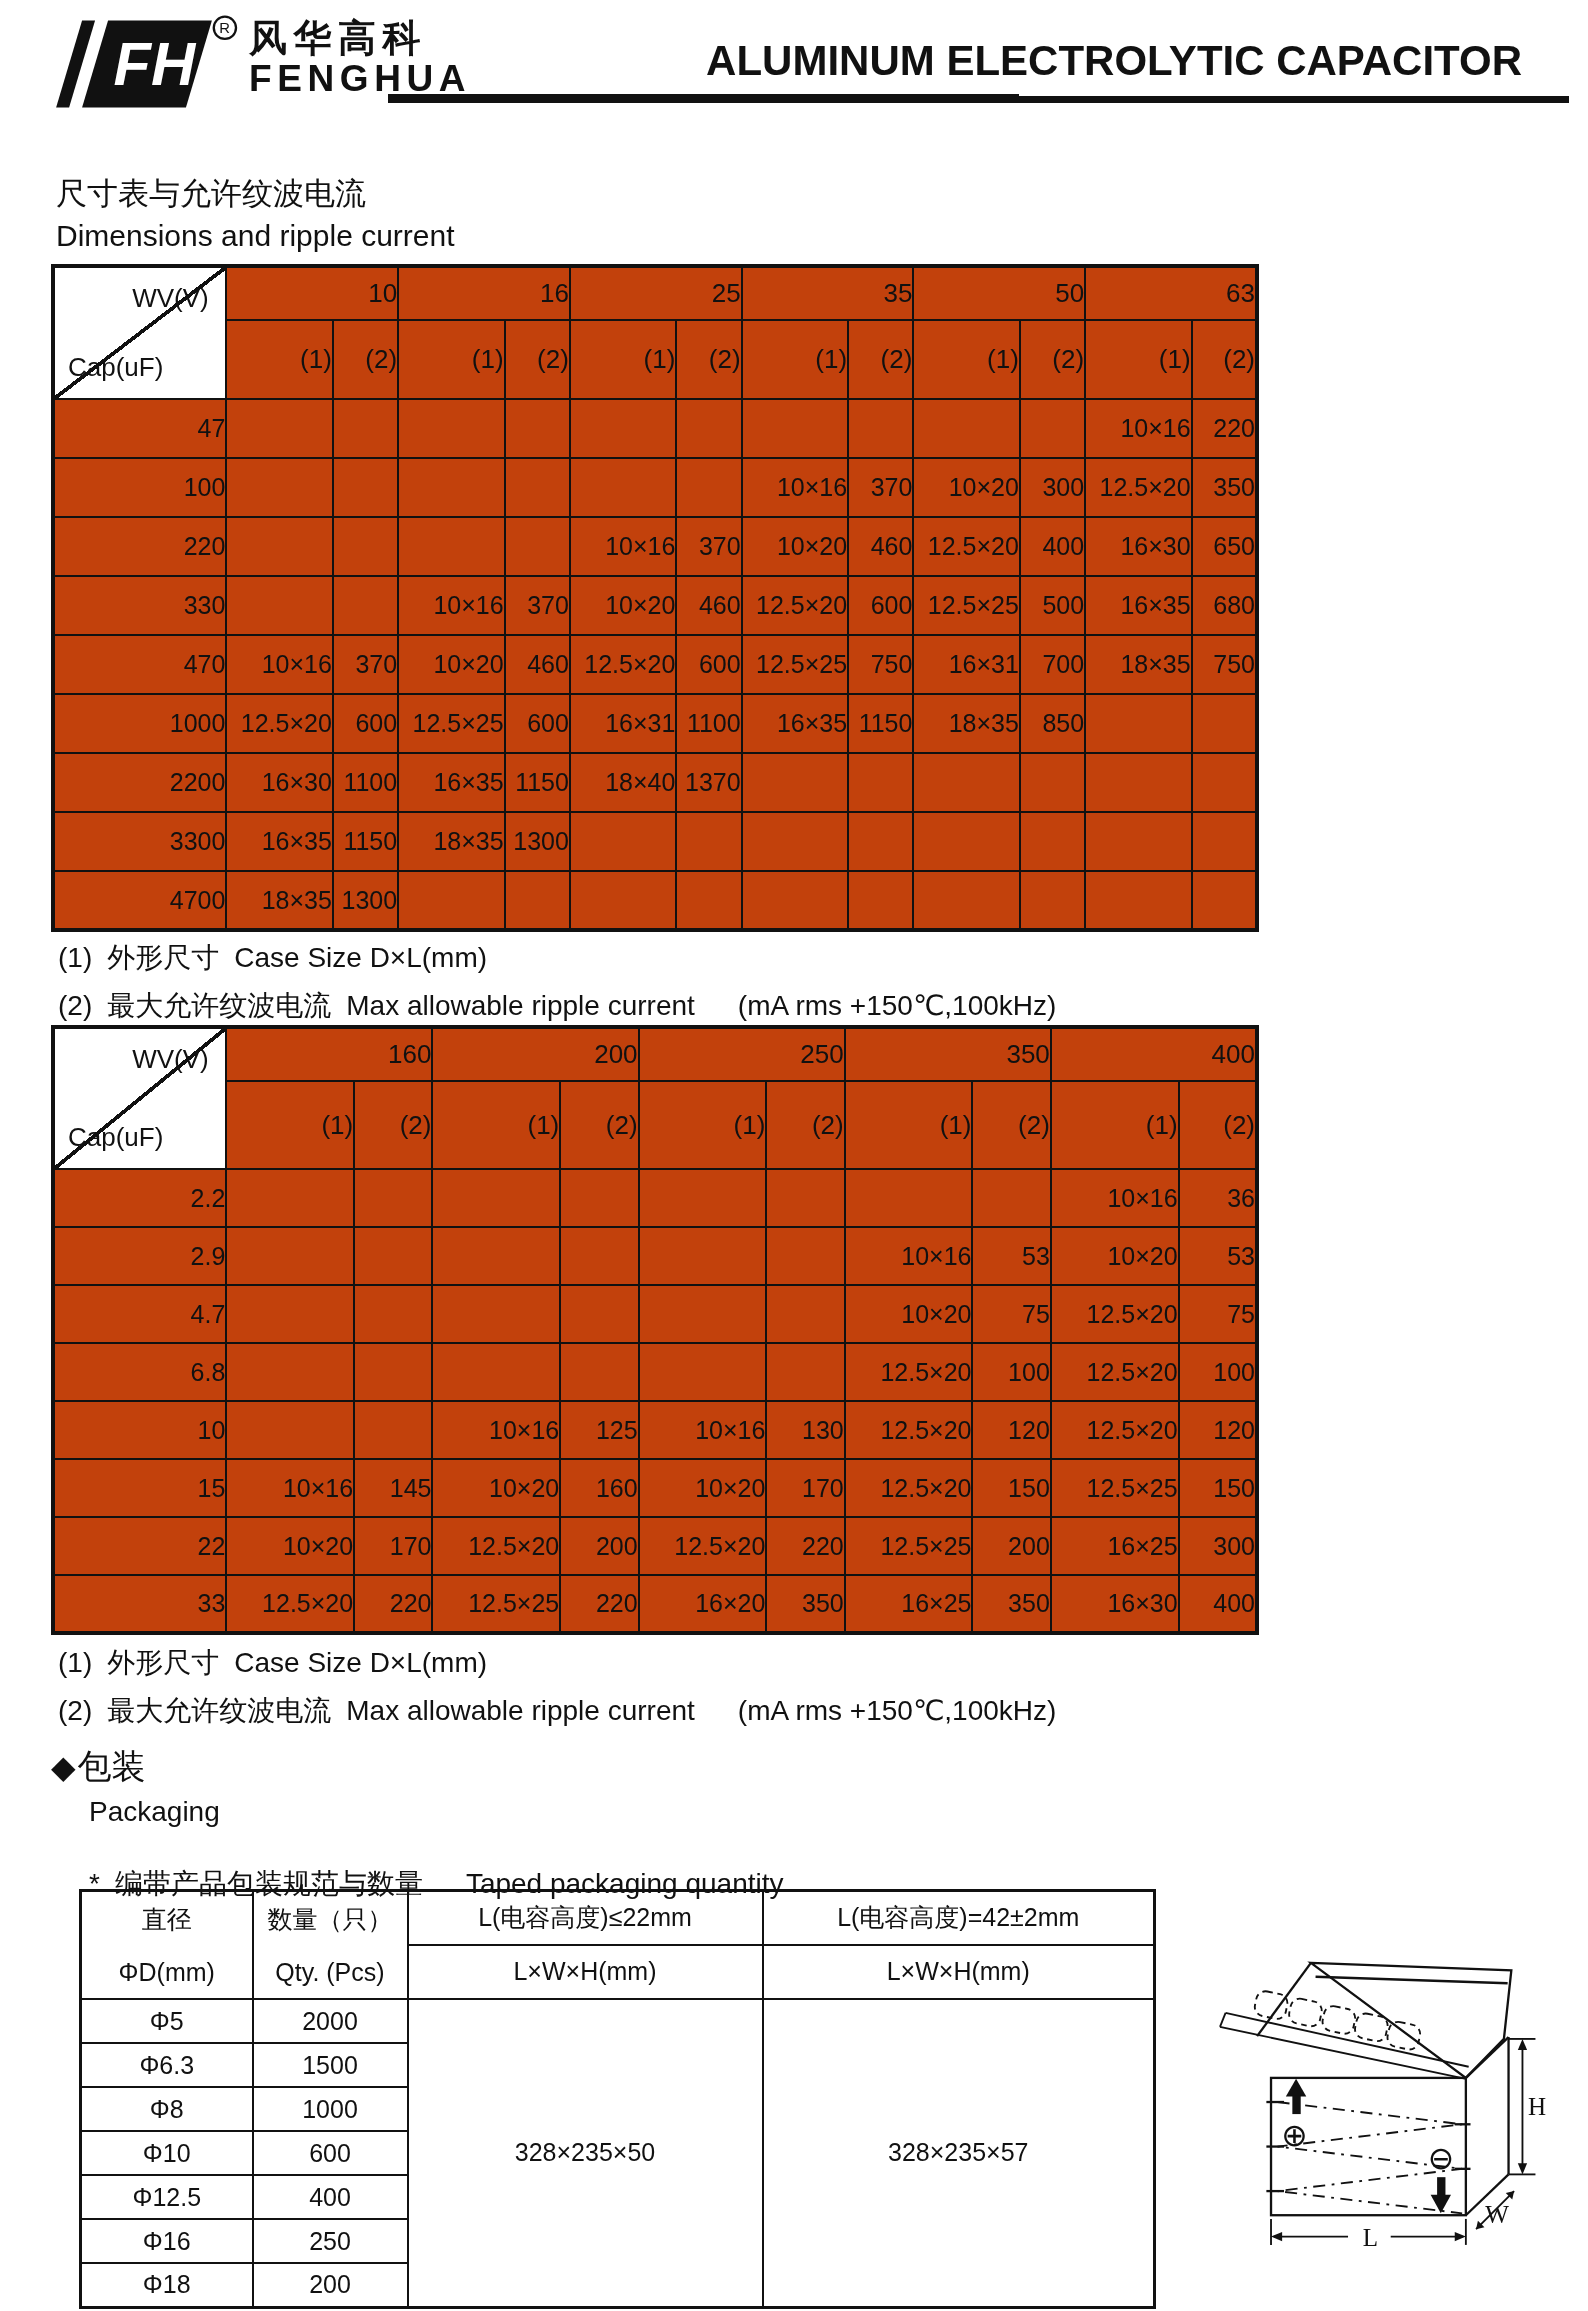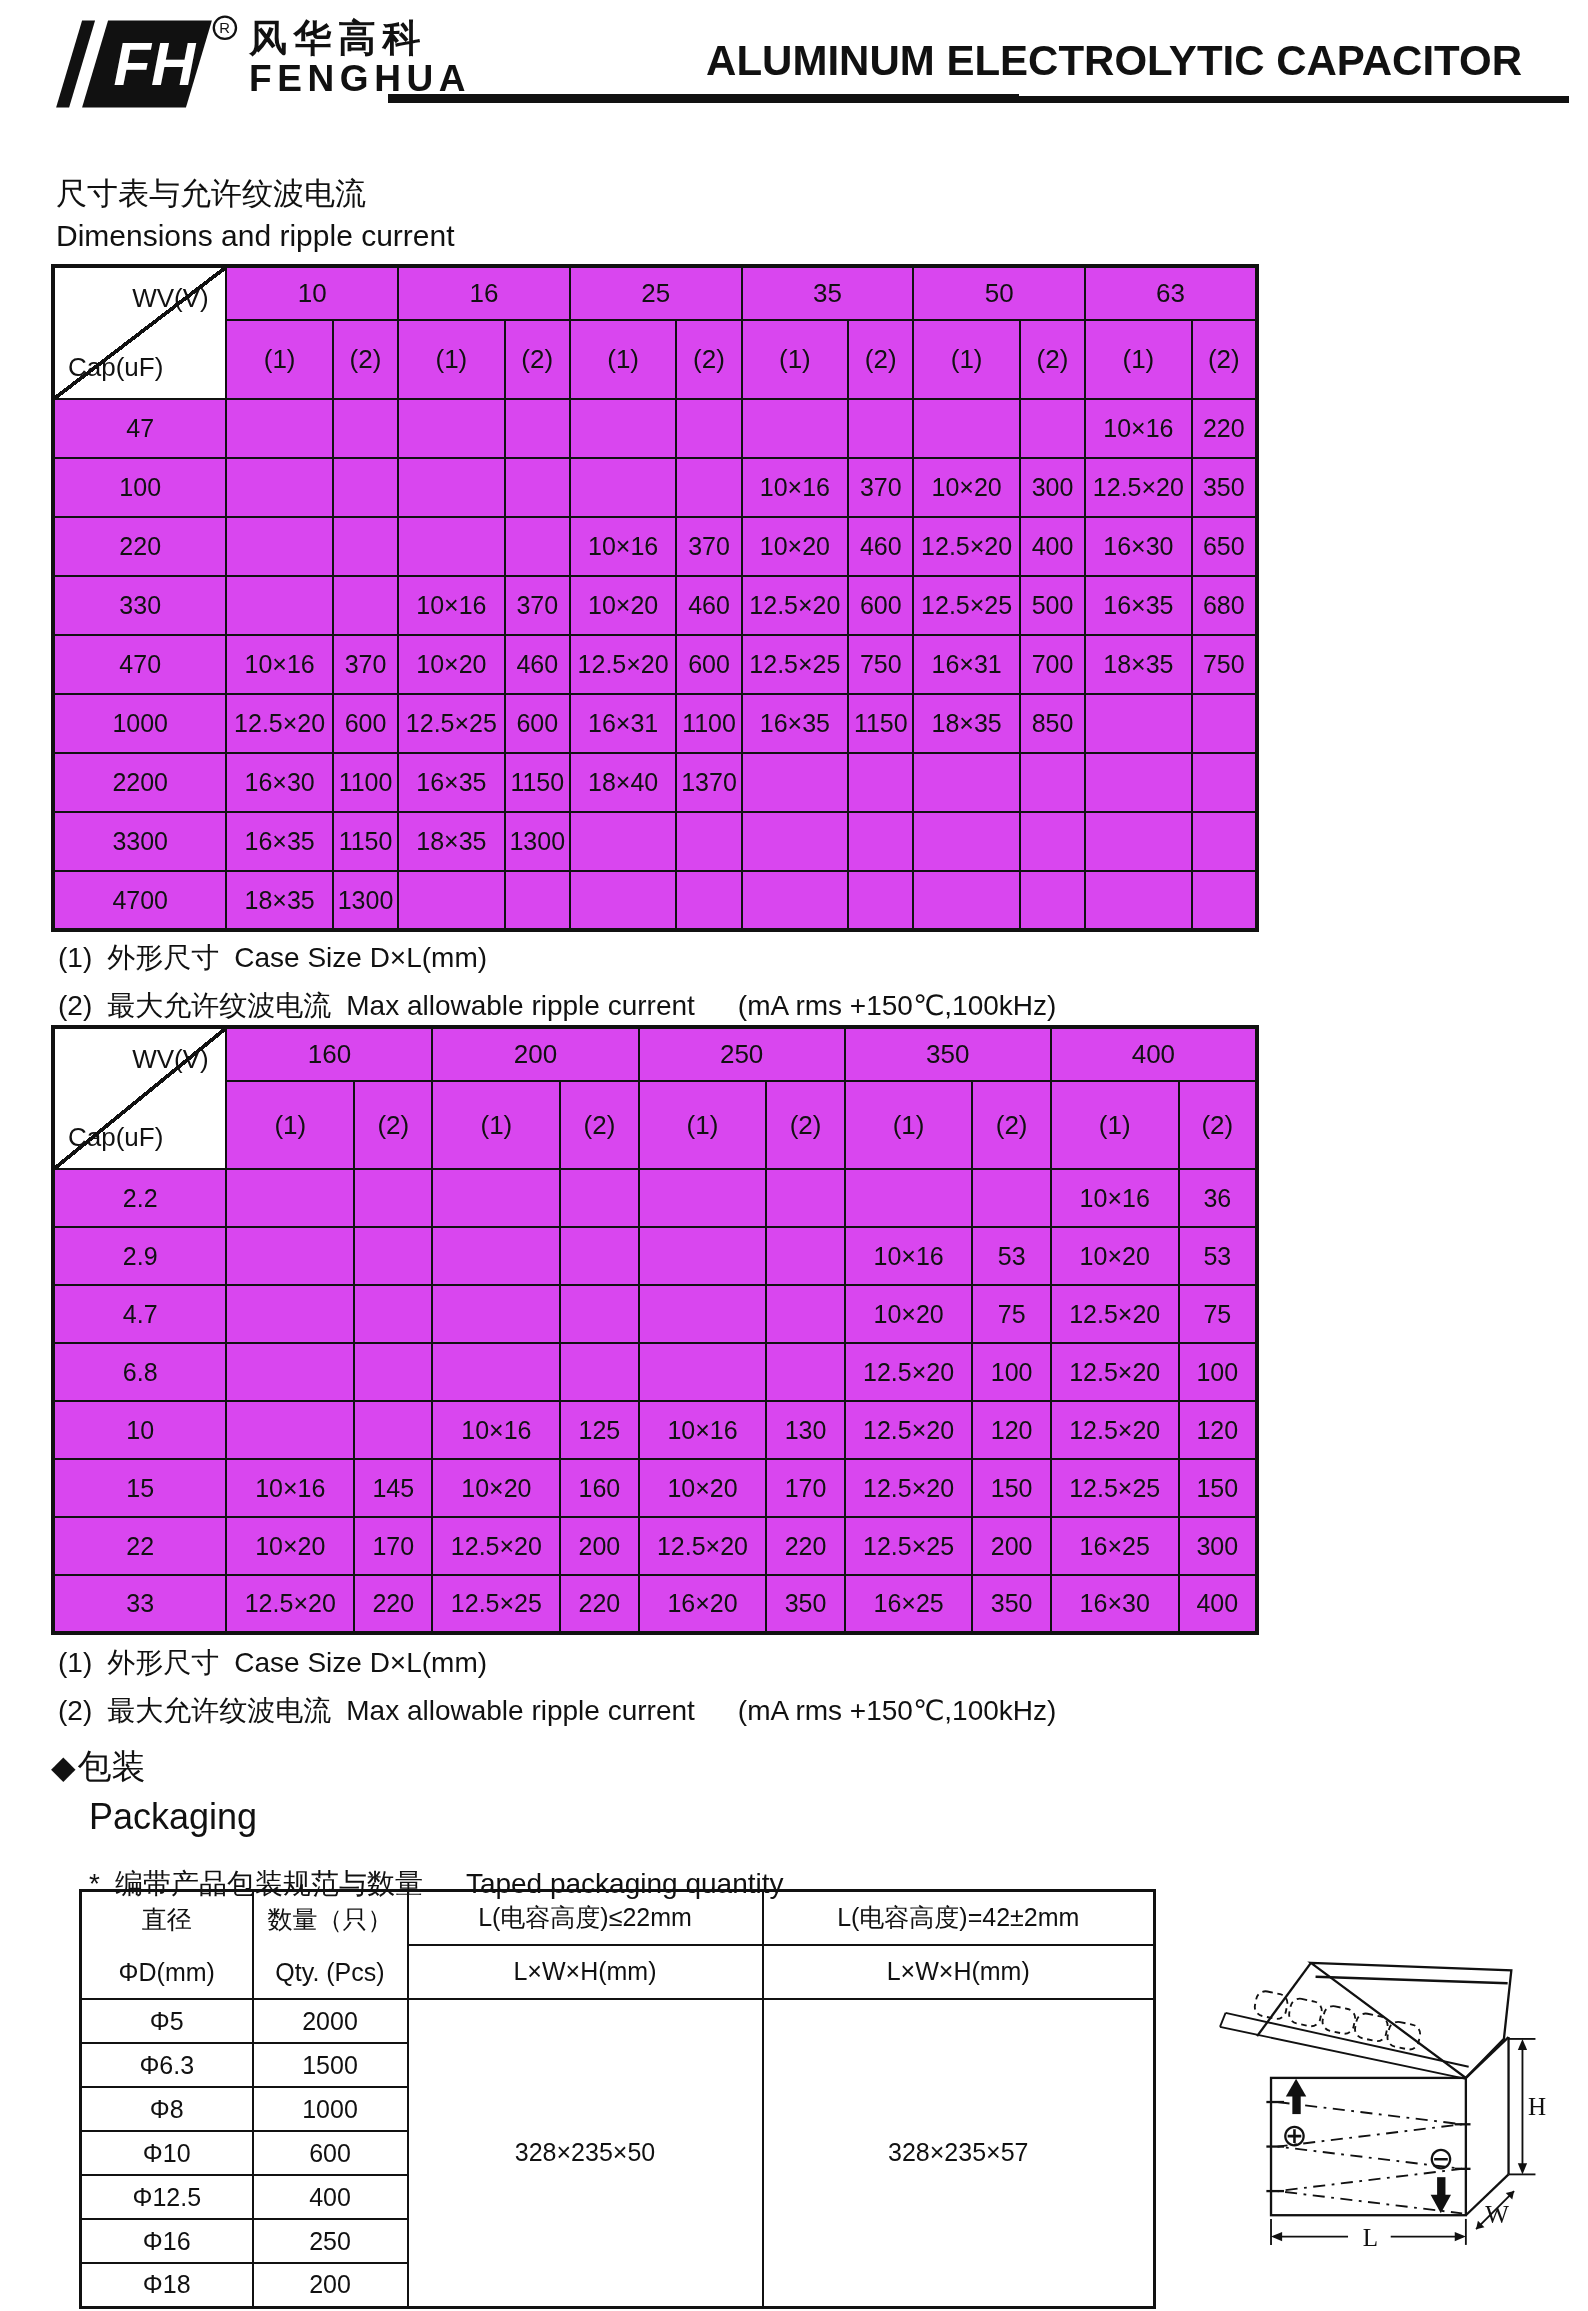--- a/index.html
+++ b/index.html
@@ -17,21 +17,21 @@
   .doc-title { position:absolute; top:37px; right:67px; font-size:42px; font-weight:bold; letter-spacing:0px; white-space:nowrap; }
   .rule-a { position:absolute; top:94px; left:388px; width:631px; height:9.3px; background:#111; }
   .rule-b { position:absolute; top:96px; left:1016px; width:553px; height:6.5px; background:#111; }
   
   .sec-title { position:absolute; left:56px; top:173px; }
   .sec-title .cn { font-size:31px; line-height:1.38; }
   .sec-title .en { font-size:30px; line-height:1.3; }
   
   .dim-table {
     position:absolute; left:51px; width:1208px; border-collapse:collapse;
-    table-layout:fixed; text-align:center; font-size:25px; background:#d946ef;
+    table-layout:fixed; text-align:right; font-size:25px; background:#c2410c;
     border:4.6px solid #111;
   }
   #dim1 { top:264px; }
   #dim2 { top:1025px; }
   .dim-table th, .dim-table td { border:2.8px solid #111; font-weight:normal; padding:0; overflow:hidden; }
   .dim-table .vh { height:54px; font-size:26px; }
   .dim-table .sh { height:79px; font-size:26px; }
   #dim2 .sh { height:88px; }
   #dim1 tbody tr { height:59px; }
   #dim2 tbody tr { height:58px; }
@@ -41,21 +41,21 @@
   }
   .corner .wv  { position:absolute; top:15px; right:16.7px; font-size:26px; }
   .corner .cap { position:absolute; bottom:15px; left:13px; font-size:26px; }
   
   .notes { position:absolute; left:58px; font-size:28px; }
   .note-line { display:flex; align-items:baseline; gap:15px; margin-bottom:10.2px; white-space:nowrap; }
   .note-line .gap { width:13px; }
   
   .pack-h1 { position:absolute; left:51px; top:1744px; font-size:34px; display:flex; align-items:center; }
   .pack-h1 .diamond { font-family:"DejaVu Sans",sans-serif; font-size:32px; margin-right:1.9px; }
-  .pack-h2 { position:absolute; left:89px; top:1796px; font-size:36px; }
+  .pack-h2 { position:absolute; left:89px; top:1796px; font-size:28px; }
   .pack-h3 { position:absolute; left:89px; top:1848px; font-size:28px; display:flex; align-items:baseline; }
   .pack-h3 .star { margin-right:15px; }
   .pack-h3 .en { margin-left:43px;margin-top:20px; }
   
   .pack-table {
     position:absolute; left:79px; top:1889px; width:1074px; border-collapse:collapse;
     table-layout:fixed; text-align:center; font-size:25px; border:3.7px solid #111;
   }
   .pack-table th, .pack-table td { border:2.8px solid #111; font-weight:normal; padding:0; }
   .pack-table thead tr { height:53px; }

